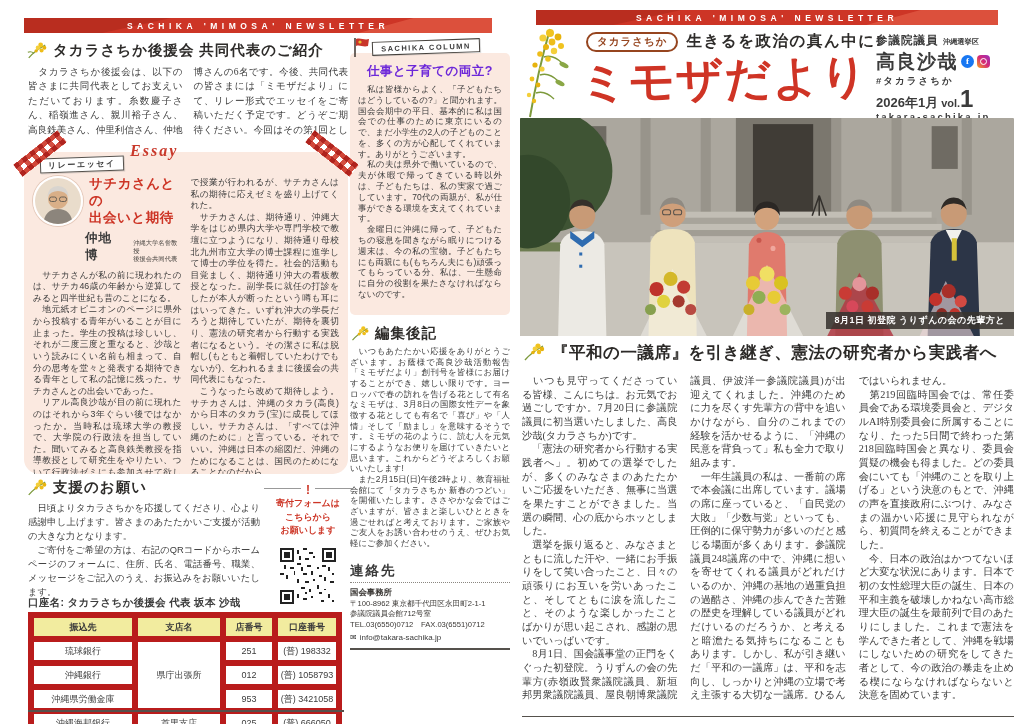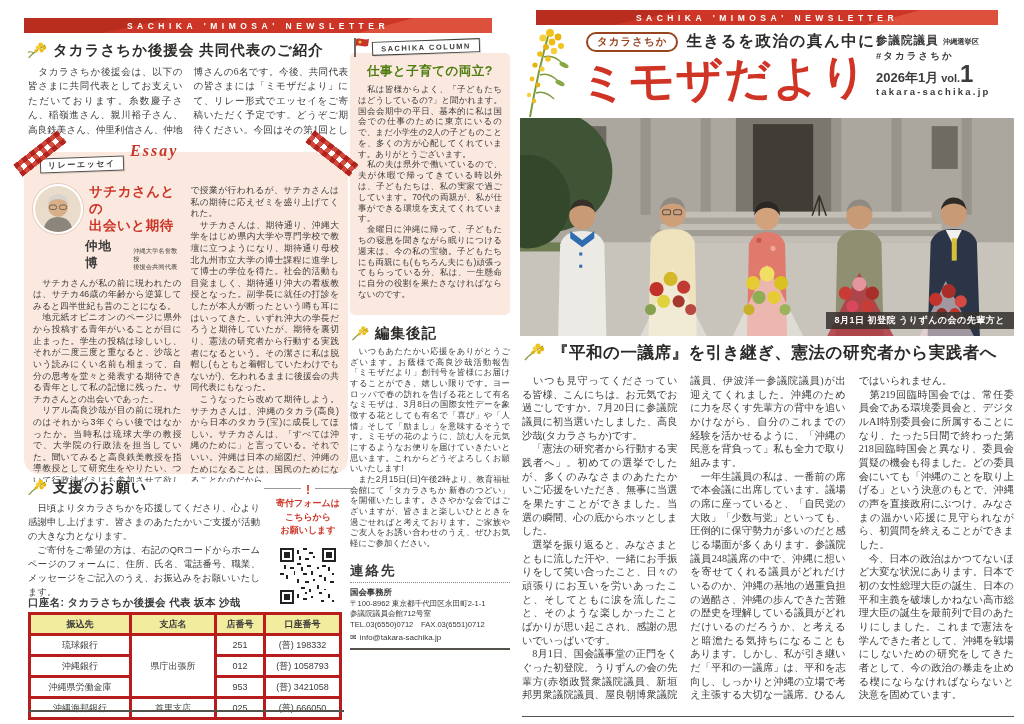--- a/index.html
+++ b/index.html
@@ -30,51 +30,51 @@
   .tape{position:absolute;width:56px;height:15px;opacity:.9;z-index:3;
       background:repeating-linear-gradient(90deg,rgba(205,53,38,.95) 0 5px,rgba(255,255,255,.95) 5px 10px),
                  repeating-linear-gradient(0deg,#cd3526 0 5px,#fff 5px 10px);
       background-blend-mode:multiply}
   .tape1{left:-12px;top:-6px;transform:rotate(-38deg)}
   .tape2{right:-12px;top:-6px;transform:rotate(38deg)}
   .essay-script{position:absolute;top:-10px;left:106px;color:#c9392b;font-family:"Liberation Serif","DejaVu Serif",serif;
       font-style:italic;font-weight:bold;font-size:16px;letter-spacing:2px;z-index:2}
   .essay-tag{position:absolute;top:5px;left:16px;background:#fff;border:1px solid #55504b;padding:1px 7px;
       font-size:8px;font-weight:bold;letter-spacing:1.5px;transform:rotate(-2deg);box-shadow:1px 1px 0 rgba(0,0,0,.12);z-index:2}
-  .essay-inner{display:flex;gap:9px;padding:16px 9px 6px 9px;height:308px;overflow:hidden}
+  .essay-inner{display:flex;gap:9px;padding:8px 9px 6px 9px;height:308px;overflow:hidden}
   .e-left{width:50%}
   .e-right{width:50%;padding-top:17px}
   .essay-head{margin-top:16px}
   .essay-head-row{display:flex;gap:6px;align-items:flex-start}
   .avatar{width:46px;height:46px;border-radius:50%;overflow:hidden;flex:0 0 46px;border:2px solid #fff;box-shadow:0 0 0 1px #e4c9ba}
   .essay-title{color:#cd3526;font-size:13.5px;font-weight:bold;line-height:1.25;letter-spacing:.5px}
   .essay-author{display:flex;align-items:flex-end;gap:5px;margin:3px 0 6px 52px}
   .essay-author .nm{font-size:12.5px;font-weight:bold;letter-spacing:1px}
   .essay-author .ttl{font-size:6.3px;line-height:1.3;color:#4a4642}
   .essay-text{font-size:8.8px;line-height:1.32;text-align:justify}
 
   .support-title{position:absolute;left:12px;top:468px}
   .support-body{position:absolute;left:14px;top:492px;width:232px;font-size:9.3px;line-height:1.5;text-align:justify}
   .donation{position:absolute;left:250px;top:470px;width:88px;text-align:center}
   .don-mark{border-top:1px solid #999;margin-top:8px;height:8px}
   .don-mark span{position:relative;top:-9px;background:#fff;padding:0 5px;color:#cd3526;font-weight:bold;font-size:12px}
   .don-note{color:#cd3526;font-weight:bold;font-size:9px;line-height:1.5}
   .don-qr{margin-top:10px}
   .account-line{position:absolute;left:14px;top:586px;font-size:10.5px;font-weight:bold;letter-spacing:.3px}
   .bank-table{position:absolute;left:14px;top:602px;width:314px;border-collapse:collapse;font-size:9px}
-  .bank-table th,.bank-table td{border:3px solid #b91c1c;text-align:center;padding:2.5px 2px}
+  .bank-table th,.bank-table td{border:6px solid #b91c1c;text-align:center;padding:2.5px 2px}
   .bank-table th{background:#f2ec9f;font-weight:bold}
   .lp-rule{position:absolute;left:14px;top:700px;width:316px;border-top:2px solid #55514c}
 
   
   .lp-sidebar{position:absolute;left:336px;top:26px;width:160px}
   .flag-row{display:flex;align-items:center;gap:2px;margin-left:2px;position:relative;z-index:2}
   .ribbon{background:#fff;border:1px solid #45413c;padding:1.5px 8px;font-size:7.5px;font-weight:bold;letter-spacing:1.5px;transform:rotate(-2deg);box-shadow:1px 1px 0 rgba(0,0,0,.12)}
   .col-box{background:#fbe9e0;border-radius:5px;margin-top:-5px;padding:10px 8px 6px;height:246px;overflow:hidden}
-  .col-box-title{color:#4d7c0f;font-size:12.5px;font-weight:bold;text-align:center;letter-spacing:.5px;margin-bottom:4px}
+  .col-box-title{color:#6d28d9;font-size:12.5px;font-weight:bold;text-align:center;letter-spacing:.5px;margin-bottom:4px}
   .col-box-body{font-size:8.5px;line-height:1.27;text-align:justify}
   .postscript{margin-top:9px}
   .postscript-body{margin-top:3px;font-size:8.4px;line-height:1.27;text-align:justify;height:212px;overflow:hidden}
   .contact{margin-top:4px}
   .contact-title{font-family:"Liberation Serif","DejaVu Serif",serif;font-size:13.5px;font-weight:bold;letter-spacing:2px;border-bottom:1px dotted #8a8680;padding-bottom:2px}
   .office{margin-top:4px;font-size:7.6px;line-height:1.38;color:#3b3835}
   .office .on{font-size:8.4px;font-weight:bold}
   .email-row{margin-top:3px;font-size:8px;display:flex;align-items:center;gap:3px}
   .sb-rule{border-top:2px solid #55514c;margin-top:6px}
 
@@ -375,20 +375,27 @@
     <div class="badge-row">
       <span class="badge">タカラさちか</span>
       <span class="tagline">生きるを政治の真ん中に!</span>
     </div>
     <div class="big-title">ミモザだより</div>
     <div class="rp-info">
       <div>
         <span class="rp-pos">参議院議員</span>
         <span class="rp-dist">沖縄選挙区</span>
       </div>
+      <div class="rp-name-row">
+        <span class="rp-name">高良沙哉</span>
+        <span class="fb-icon">f</span>
+        <span class="ig-icon">
+            <i></i>
+          </span>
+      </div>
       <div class="rp-hash">#タカラさちか</div>
       <div class="rp-vol">
         <span class="rp-date">2026年1月</span>
         <span class="rp-vollabel">vol.</span>
         <span class="rp-volnum">1</span>
       </div>
       <div class="rp-url">takara-sachika.jp</div>
     </div>
   </div>
 

